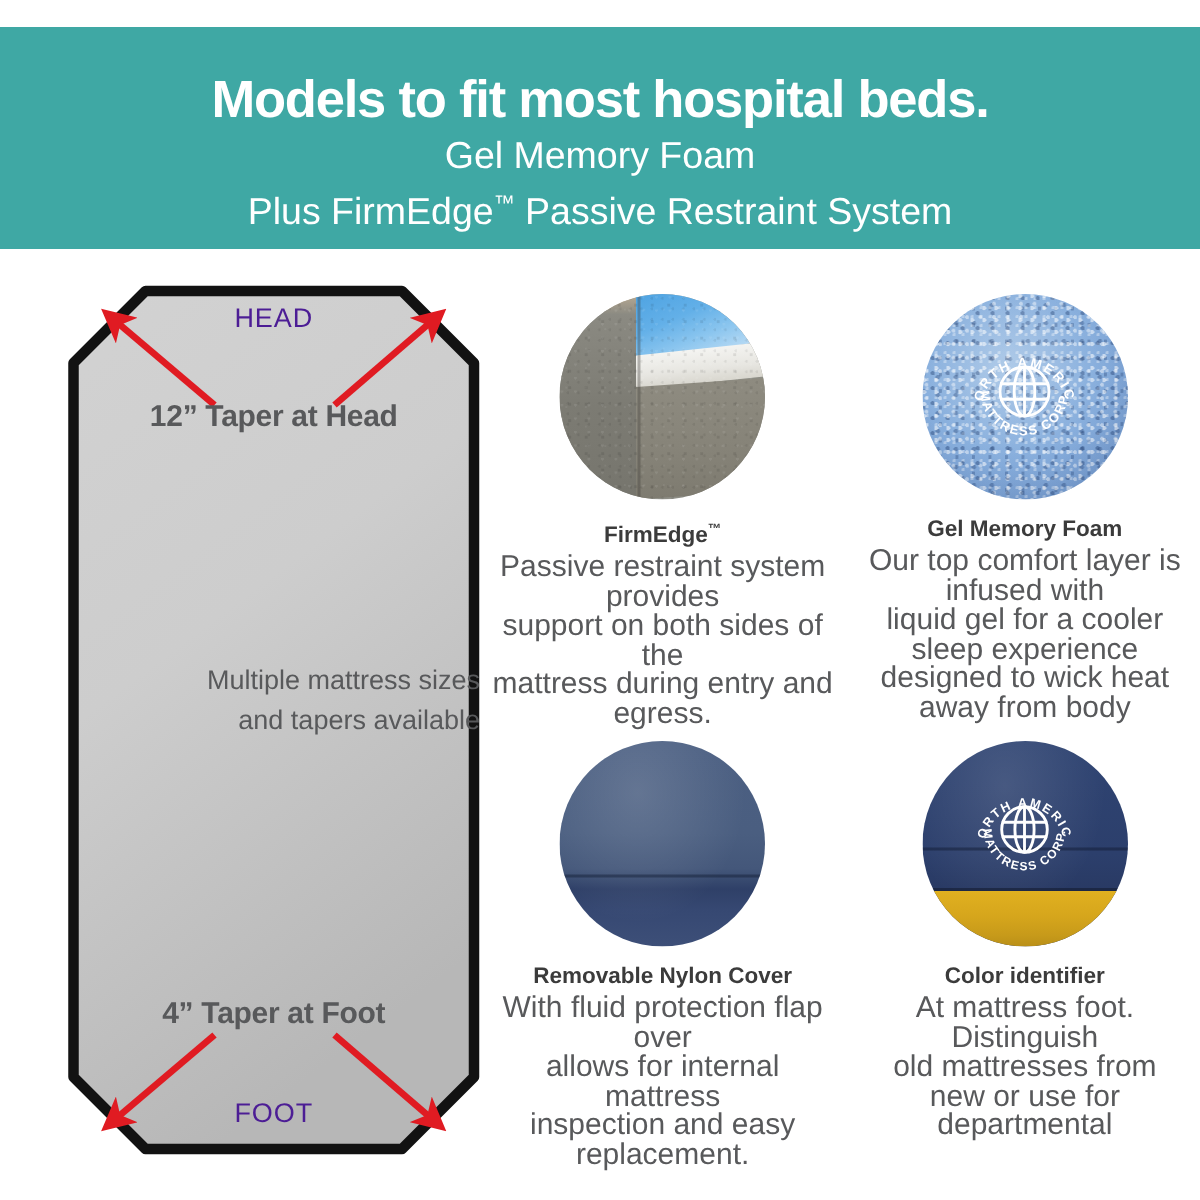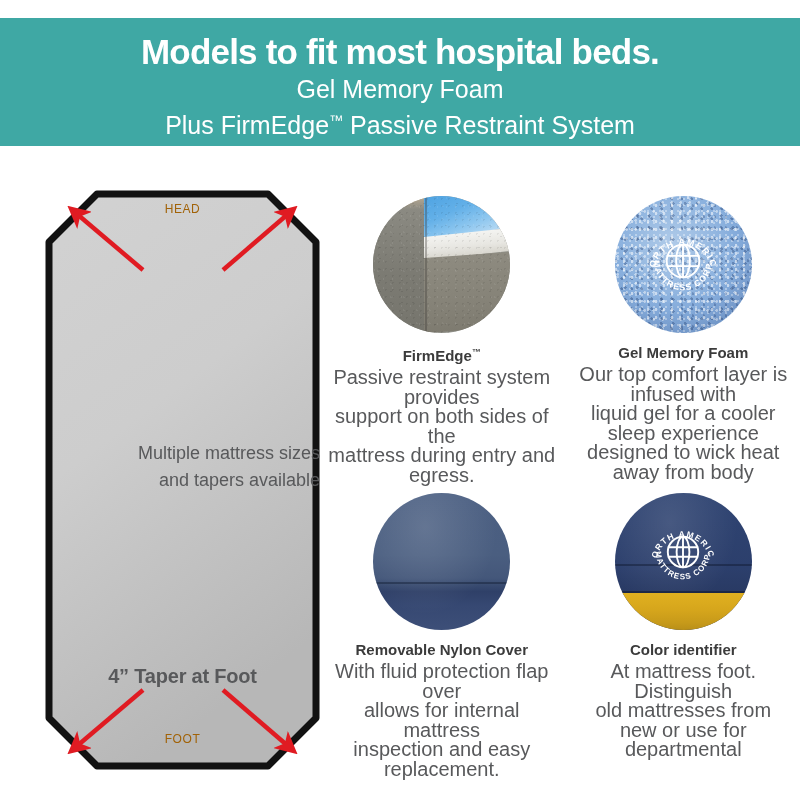--- a/index.html
+++ b/index.html
@@ -19,24 +19,24 @@
     height: 800px;
     background: #ffffff;
   }
 
   
   .banner {
     position: absolute;
     left: 0;
     top: 18px;
     width: 800px;
-    height: 128px;
+    height: 148px;
     background: #3FA8A4;
     box-sizing: border-box;
-    padding-top: 12px;
+    padding-top: 27px;
     text-align: center;
   }
   .banner-title {
     font-family: "Liberation Sans", sans-serif;
     font-size: 35px;
     font-weight: bold;
     color: #ffffff;
     letter-spacing: -0.8px;
     line-height: 44px;
     margin: 0;
@@ -67,22 +67,22 @@
   .mattress-svg {
     position: absolute;
     left: 0;
     top: 0;
   }
   .mattress-label {
     position: absolute;
     width: 100%;
     text-align: center;
     font-family: "Liberation Sans", sans-serif;
-    color: #a16207;
-    font-size: 12px;
+    color: #4c1d95;
+    font-size: 18px;
     letter-spacing: 0.6px;
   }
   .label-head { top: 12px; }
   .label-foot { top: 542px; }
   .taper-text {
     position: absolute;
     width: 100%;
     text-align: center;
     font-family: "Liberation Sans", sans-serif;
     font-size: 20px;
@@ -333,20 +333,21 @@
       <polygon points="52,4 223,4 271,52 271,528 223,576 52,576 4,528 4,52" fill="url(#matgrad)" stroke="#121212" stroke-width="7" stroke-linejoin="round"></polygon>
 
       <line x1="98" y1="80" x2="32" y2="24" stroke="#E01B22" stroke-width="4.5" marker-end="url(#arrowhead)"></line>
       <line x1="178" y1="80" x2="243" y2="24" stroke="#E01B22" stroke-width="4.5" marker-end="url(#arrowhead)"></line>
 
       <line x1="98" y1="500" x2="32" y2="556" stroke="#E01B22" stroke-width="4.5" marker-end="url(#arrowhead)"></line>
       <line x1="178" y1="500" x2="243" y2="556" stroke="#E01B22" stroke-width="4.5" marker-end="url(#arrowhead)"></line>
     </svg>
 
     <div class="mattress-label label-head">HEAD</div>
+    <div class="taper-text taper-head">12” Taper at Head</div>
     <div class="center-text">
       <div>Multiple mattress sizes</div>
       <div>and tapers available</div>
     </div>
     <div class="taper-text taper-foot">4” Taper at Foot</div>
     <div class="mattress-label label-foot">FOOT</div>
   </div>
 
   <div class="features">
 

